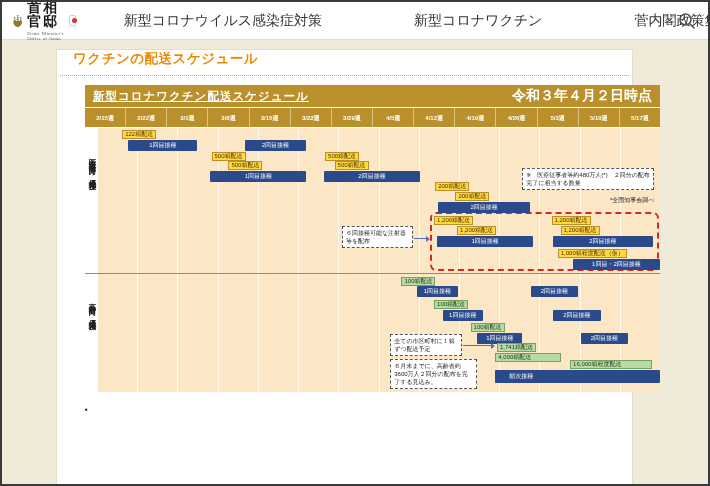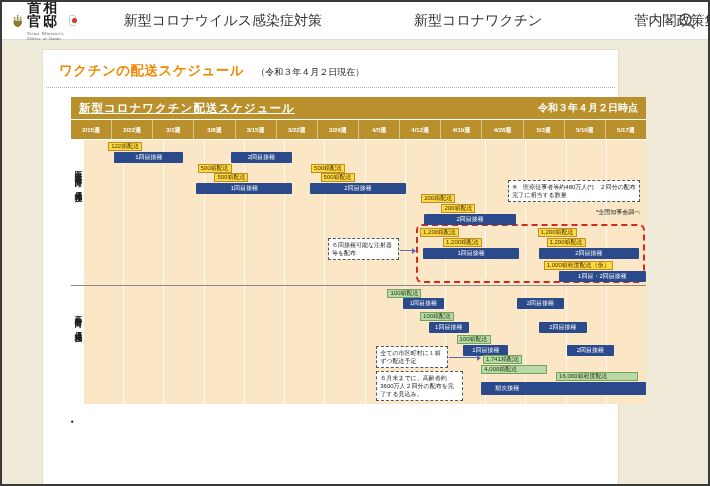--- a/index.html
+++ b/index.html
@@ -15,32 +15,32 @@
   .logo-title { font-size:14px; font-weight:bold; color:#1a1a1a; letter-spacing:2px; }
   .logo-sub { font-size:5px; color:#666; margin-top:2px; letter-spacing:.2px; }
   .flag { width:11px; height:11px; background:#fff; border:1px solid #ccc; border-radius:2px; margin-left:5px; position:relative; }
   .flag::after { content:""; position:absolute; left:2px; top:2px; width:5px; height:5px; border-radius:50%; background:#d7342b; }
   .site-nav { display:flex; margin-left:48px; gap:92px; }
   .nav-item { font-size:14px; color:#333; white-space:nowrap; cursor:pointer; }
   .search-btn { position:absolute; right:12px; top:10px; width:18px; height:18px; cursor:pointer; }
 
   
   .band { position:absolute; left:0; top:38px; right:0; bottom:0; background:#f0ead9; }
-  .panel { position:absolute; left:40px; top:9px; width:577px; bottom:0; background:#fff; border:1px solid #e4ddc9; border-bottom:none; padding-top:12px; }
+  .panel { position:absolute; left:54px; top:9px; width:577px; bottom:0; background:#fff; border:1px solid #e4ddc9; border-bottom:none; }
 
   .page-title-row { display:flex; align-items:baseline; margin-left:16px; }
   .page-title { font-size:13.5px; font-weight:bold; color:#ef8a00; letter-spacing:.5px; }
   .page-title-date { font-size:9px; color:#222; margin-left:12px; }
   .dotted-sep { border-bottom:1px dotted #b4ad9c; margin:7px 3px 0 3px; }
 
   
   .chart { position:relative; width:575px; margin:9px 0 0 28px; }
   .chart-titlebar { height:22px; background:#b9902c; color:#fff; display:flex; align-items:center; justify-content:space-between; padding:0 8px; }
   .chart-title { font-size:11.5px; font-weight:bold; letter-spacing:1px;text-decoration:underline; }
-  .chart-asof { font-size:10px; font-weight:bold; }
+  .chart-asof { font-size:14px; font-weight:bold; }
   .weeks { display:flex; height:20px; background:#b9902c; border-top:1px solid #fff; }
   .wcell { flex:1; color:#fff; font-size:6px; font-weight:bold; text-align:center; line-height:20px; white-space:nowrap; overflow:hidden; }
   .wcell + .wcell { border-left:1px solid #d9c484; }
 
   .chart-body { position:relative; height:265px; border-top:1px solid #fff; }
   .axis-col { position:absolute; left:0; top:0; width:13px; height:100%; background:#fff; }
   .axis-lab { position:absolute; writing-mode:vertical-rl; text-orientation:upright; font-size:7.5px; font-weight:bold; color:#222; letter-spacing:1.5px; left:2px; }
   .grid { position:absolute; left:13px; top:0; right:0; height:100%; background:#fbe6c6; overflow:hidden; }
   .gridcols { position:absolute; inset:0; display:flex; }
   .gcol { flex:1; }
@@ -103,21 +103,20 @@
       <circle cx="7.5" cy="7.5" r="5.5" fill="none" stroke="#555" stroke-width="1.6"></circle>
       <line x1="11.8" y1="11.8" x2="16.5" y2="16.5" stroke="#555" stroke-width="1.6"></line>
     </svg>
   </div>
 
   <div class="band">
     <div class="panel">
 
       <div class="page-title-row">
         <span class="page-title">ワクチンの配送スケジュール</span>
-        <span class="page-title-date">（令和３年４月２日現在）</span>
       </div>
       <div class="dotted-sep"></div>
 
       <div class="chart">
         <div class="chart-titlebar">
           <span class="chart-title">新型コロナワクチン配送スケジュール</span>
           <span class="chart-asof">令和３年４月２日時点</span>
         </div>
         <div class="weeks" id="weeks">
             <div class="wcell">2/15週</div>

